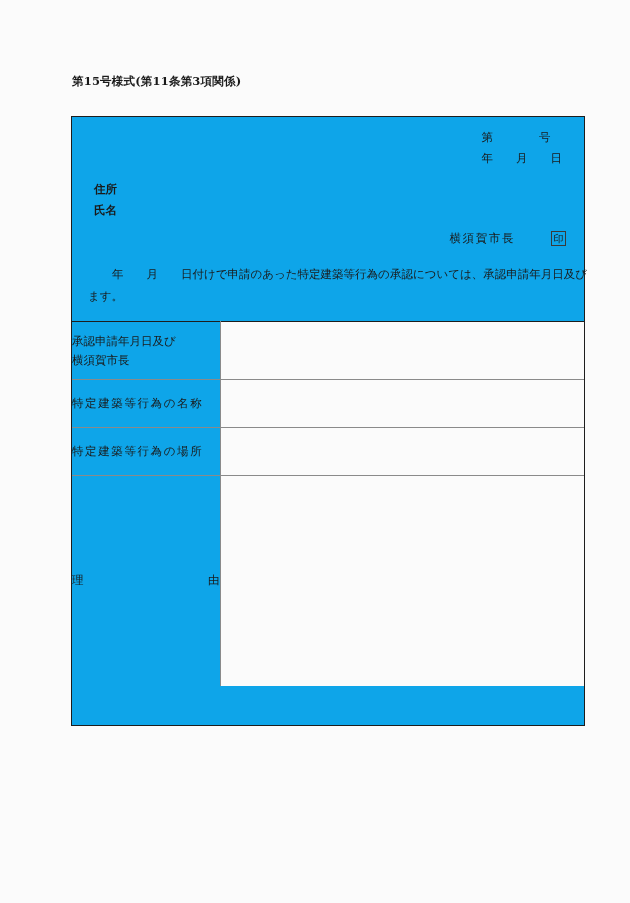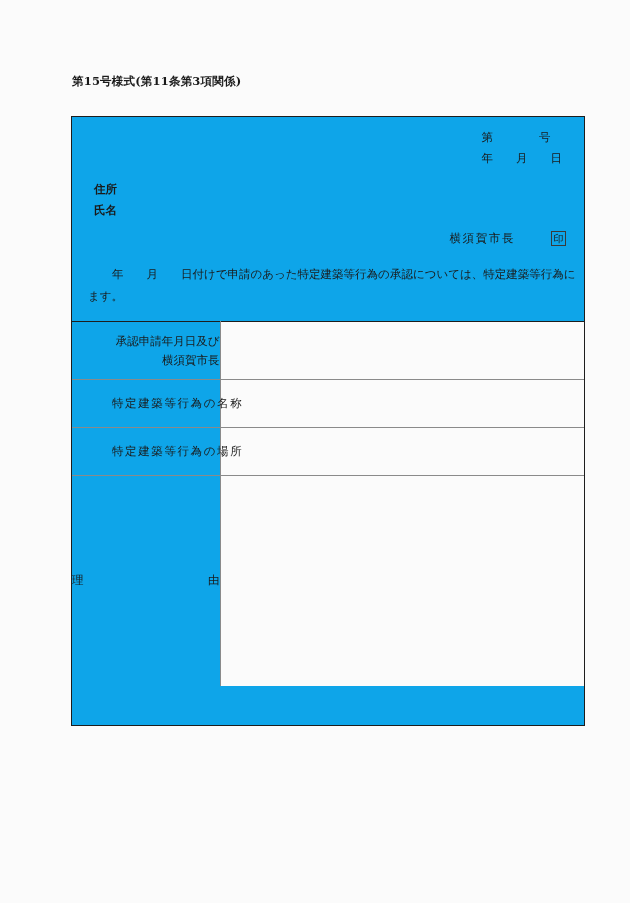--- a/index.html
+++ b/index.html
@@ -172,27 +172,26 @@
   .spread {
     display: flex;
     justify-content: space-between;
     white-space: nowrap;
   }
   .spread.two-line {
     display: block;
   }
   .spread.two-line > span {
     display: flex;
-    justify-content: flex-end;
+    justify-content: flex-start;
     line-height: 19px;
   }
   .label-plain {
     letter-spacing: 1.6px;
     white-space: nowrap;
-    margin-left: 40px;
   }
 
   .row-tall { height: 58px; }
   .row-mid  { height: 48px; }
   .row-reason { height: 210px; }
   .row-reason .label-cell { vertical-align: middle; }
 </style>
 </head>
 <body>
 
@@ -214,21 +213,21 @@
         <div>住所</div>
         <div>氏名</div>
       </div>
 
       <div class="issuer">
         <span class="issuer-name">横須賀市長</span>
         <span class="seal-box">印</span>
       </div>
 
       <div class="body-text">
-        <div class="body-line indent">年　　月　　日付けで申請のあった特定建築等行為の承認については、特定建築等行為に</div>
+        <div class="body-line indent">年　　月　　日付けで申請のあった特定建築等行為の承認については、承認申請年月日及び</div>
         <div class="body-line">ます。</div>
       </div>
 
     </div>
 
     <table class="form-table">
       <tbody>
         <tr class="row-tall">
           <td class="label-cell">
             <div class="spread two-line">

